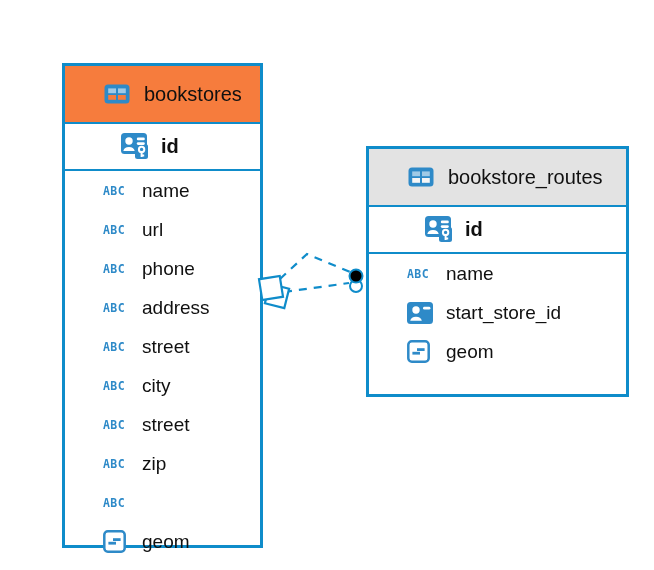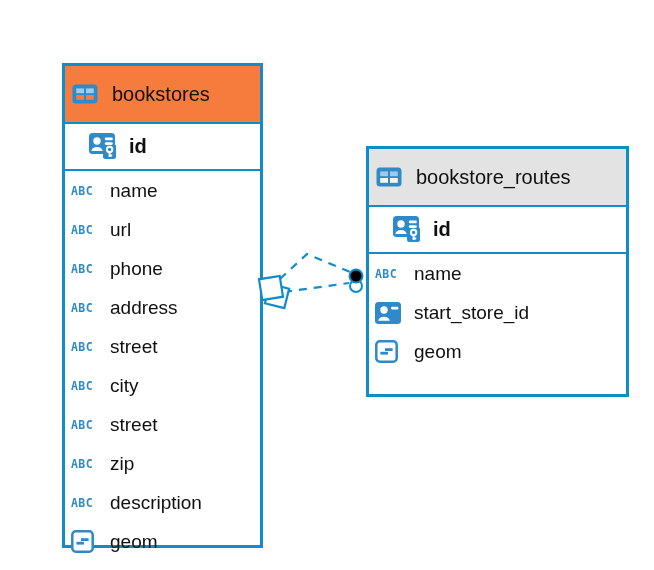--- a/index.html
+++ b/index.html
@@ -29,21 +29,21 @@
 
   .pkrow{
     height:45px;display:flex;align-items:center;gap:8px;
     padding:0 24px;border-bottom:2px solid var(--accent-blue);
     font-size:20px;font-weight:bold;
   }
   .frow{
     height:39px;display:flex;align-items:center;gap:7px;
     padding:0 6px;font-size:19px;
   }
-  .icon{flex:0 0 32px;display:flex;align-items:flex-end;justify-content:flex-start;}
+  .icon{flex:0 0 32px;display:flex;align-items:flex-end;justify-content:flex-start;margin-left:32px;}
   .icon svg{display:block;}
   .abc{
     font-weight:bold;font-size:11.5px;letter-spacing:.4px;
     color:var(--icon-blue);font-family:"DejaVu Sans Mono","DejaVu Sans",monospace;
   }
   .fname{white-space:nowrap;}
 
   svg.relations{position:absolute;left:0;top:0;pointer-events:none;}
   .rel{fill:none;stroke:var(--accent-blue);stroke-width:2.2;stroke-dasharray:8 7;stroke-linecap:butt;}
   .diamond{fill:#ffffff;stroke:var(--accent-blue);stroke-width:2.2;}
@@ -140,21 +140,20 @@
     <span class="icon">
   <span class="abc">ABC</span>
 </span>
     <span class="fname">zip</span>
   </div>
 
   <div class="frow">
     <span class="icon">
   <span class="abc">ABC</span>
 </span>
-    <span class="fname">description</span>
   </div>
 
   <div class="frow">
     <span class="icon">
   <svg width="23" height="23" viewBox="0 0 23 23">
     <rect x="1.3" y="1.3" width="20.4" height="20.4" rx="3.5" fill="#ffffff" stroke="var(--icon-blue)" stroke-width="2.5"></rect>
     <rect x="10" y="8.2" width="7.6" height="2.8" fill="var(--icon-blue)"></rect>
     <rect x="5.4" y="11.8" width="7.6" height="2.8" fill="var(--icon-blue)"></rect>
   </svg>
 </span>

